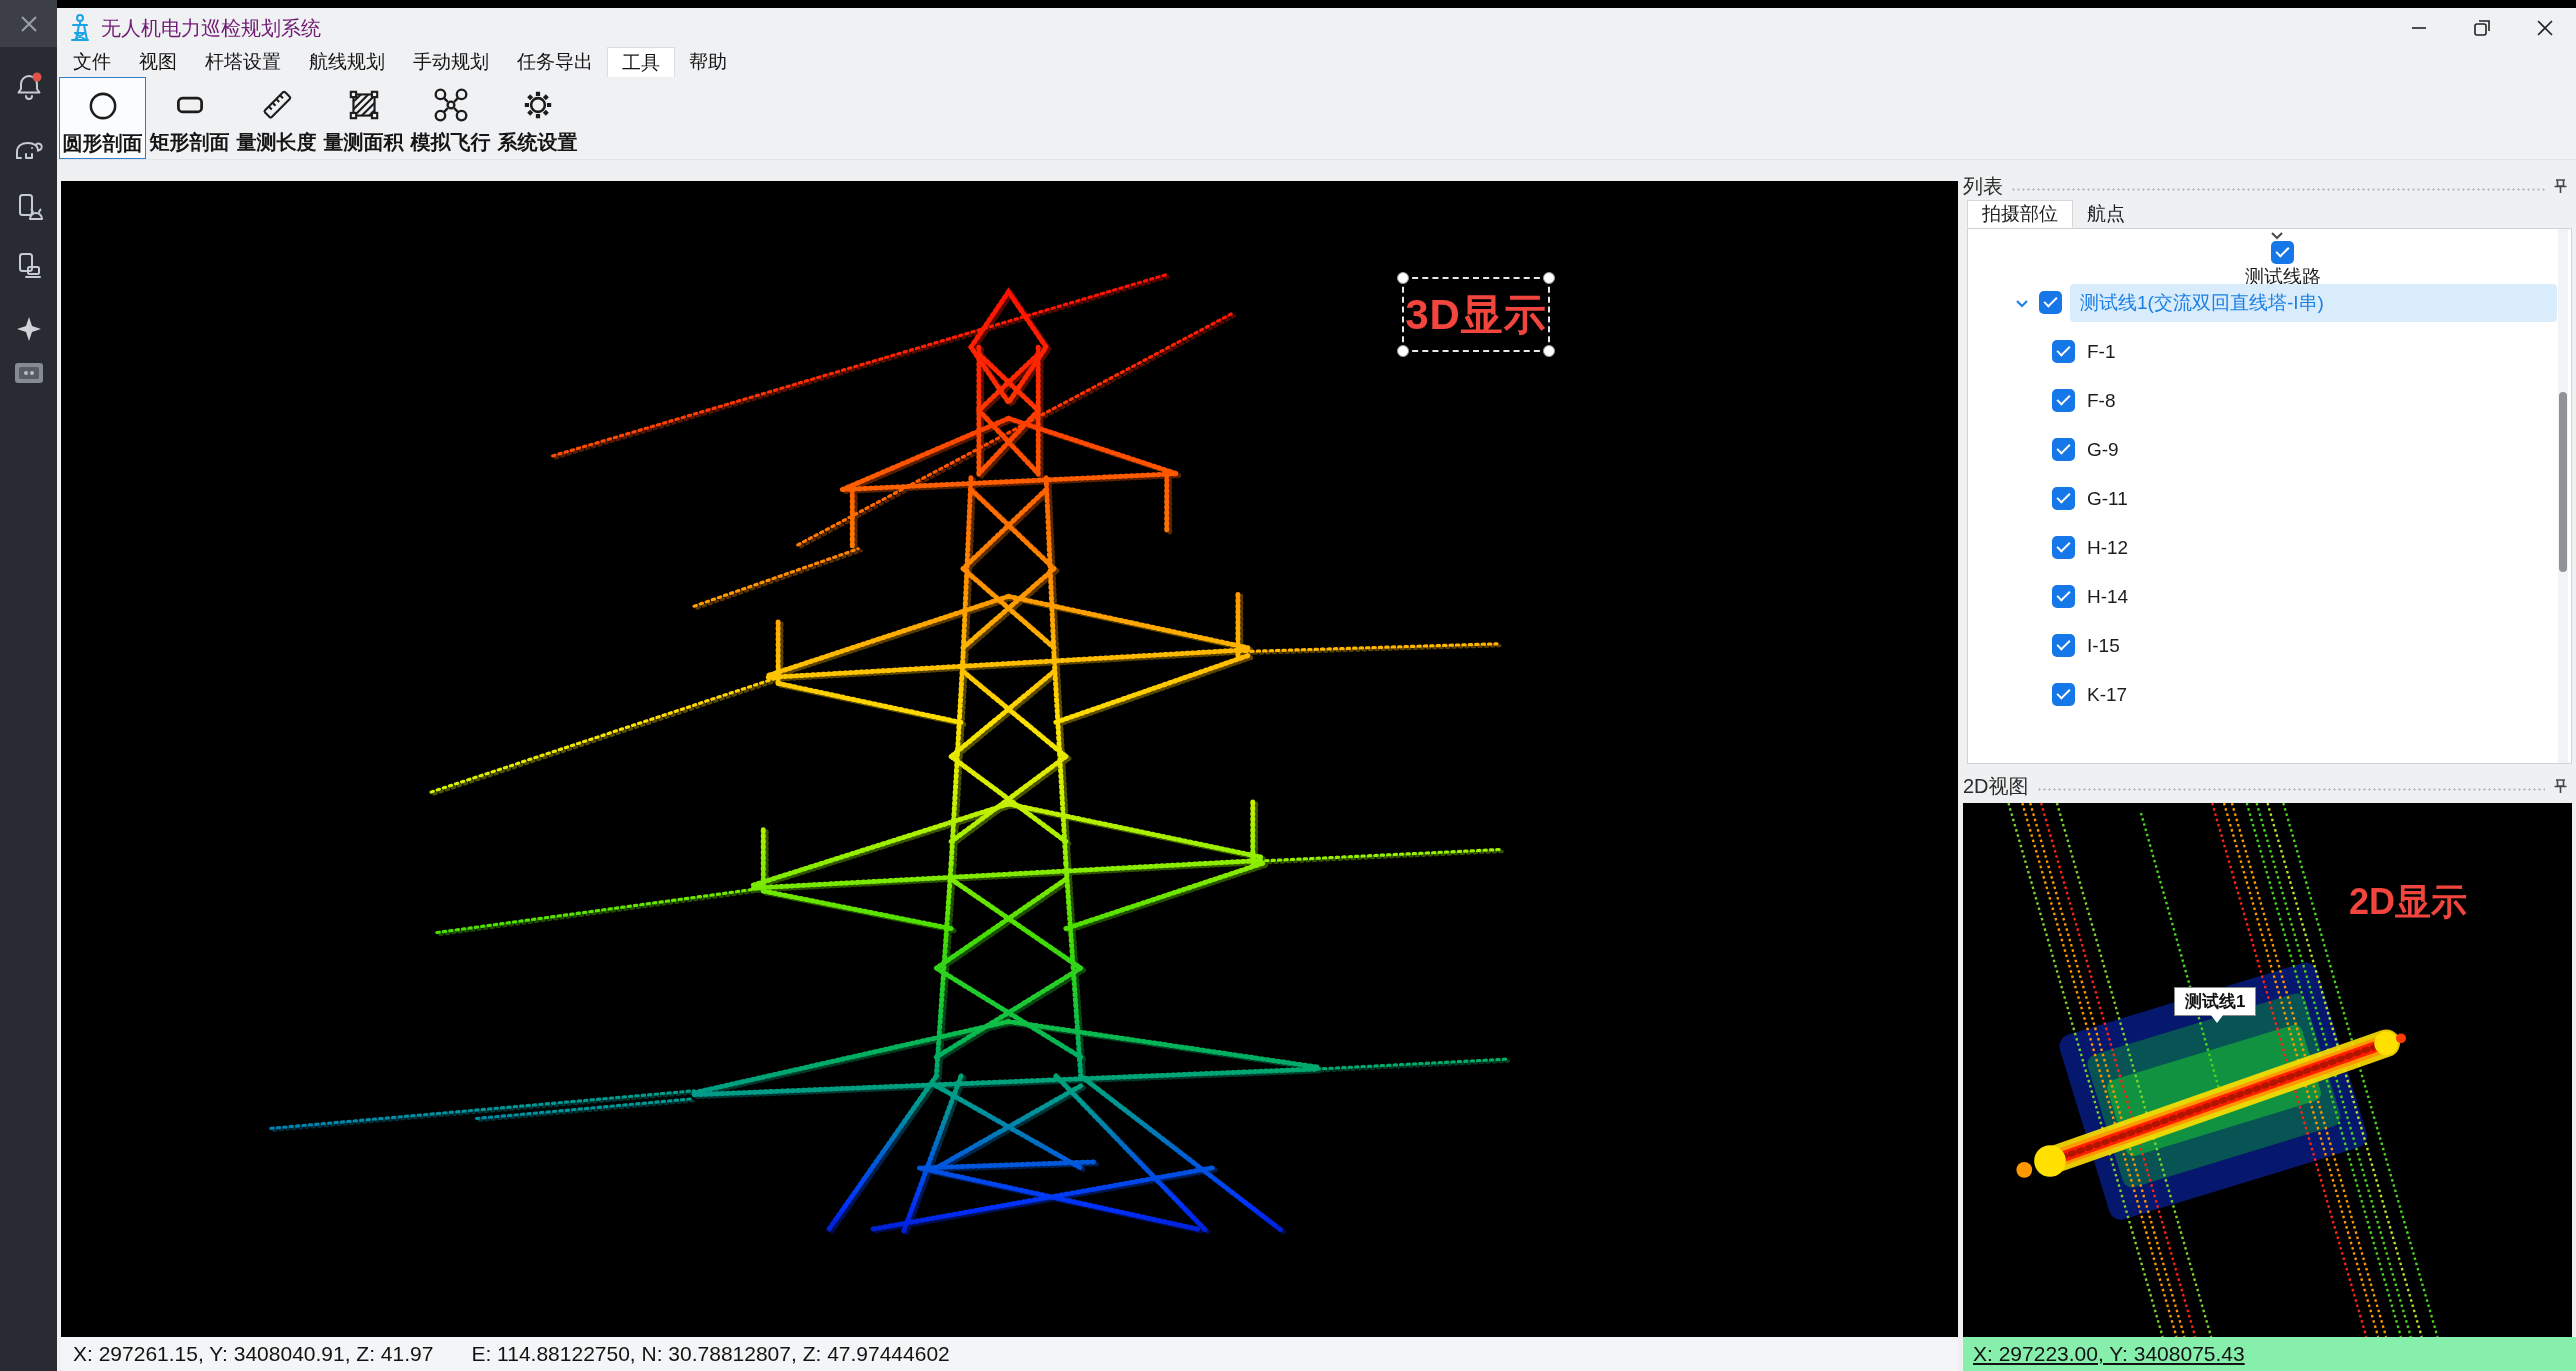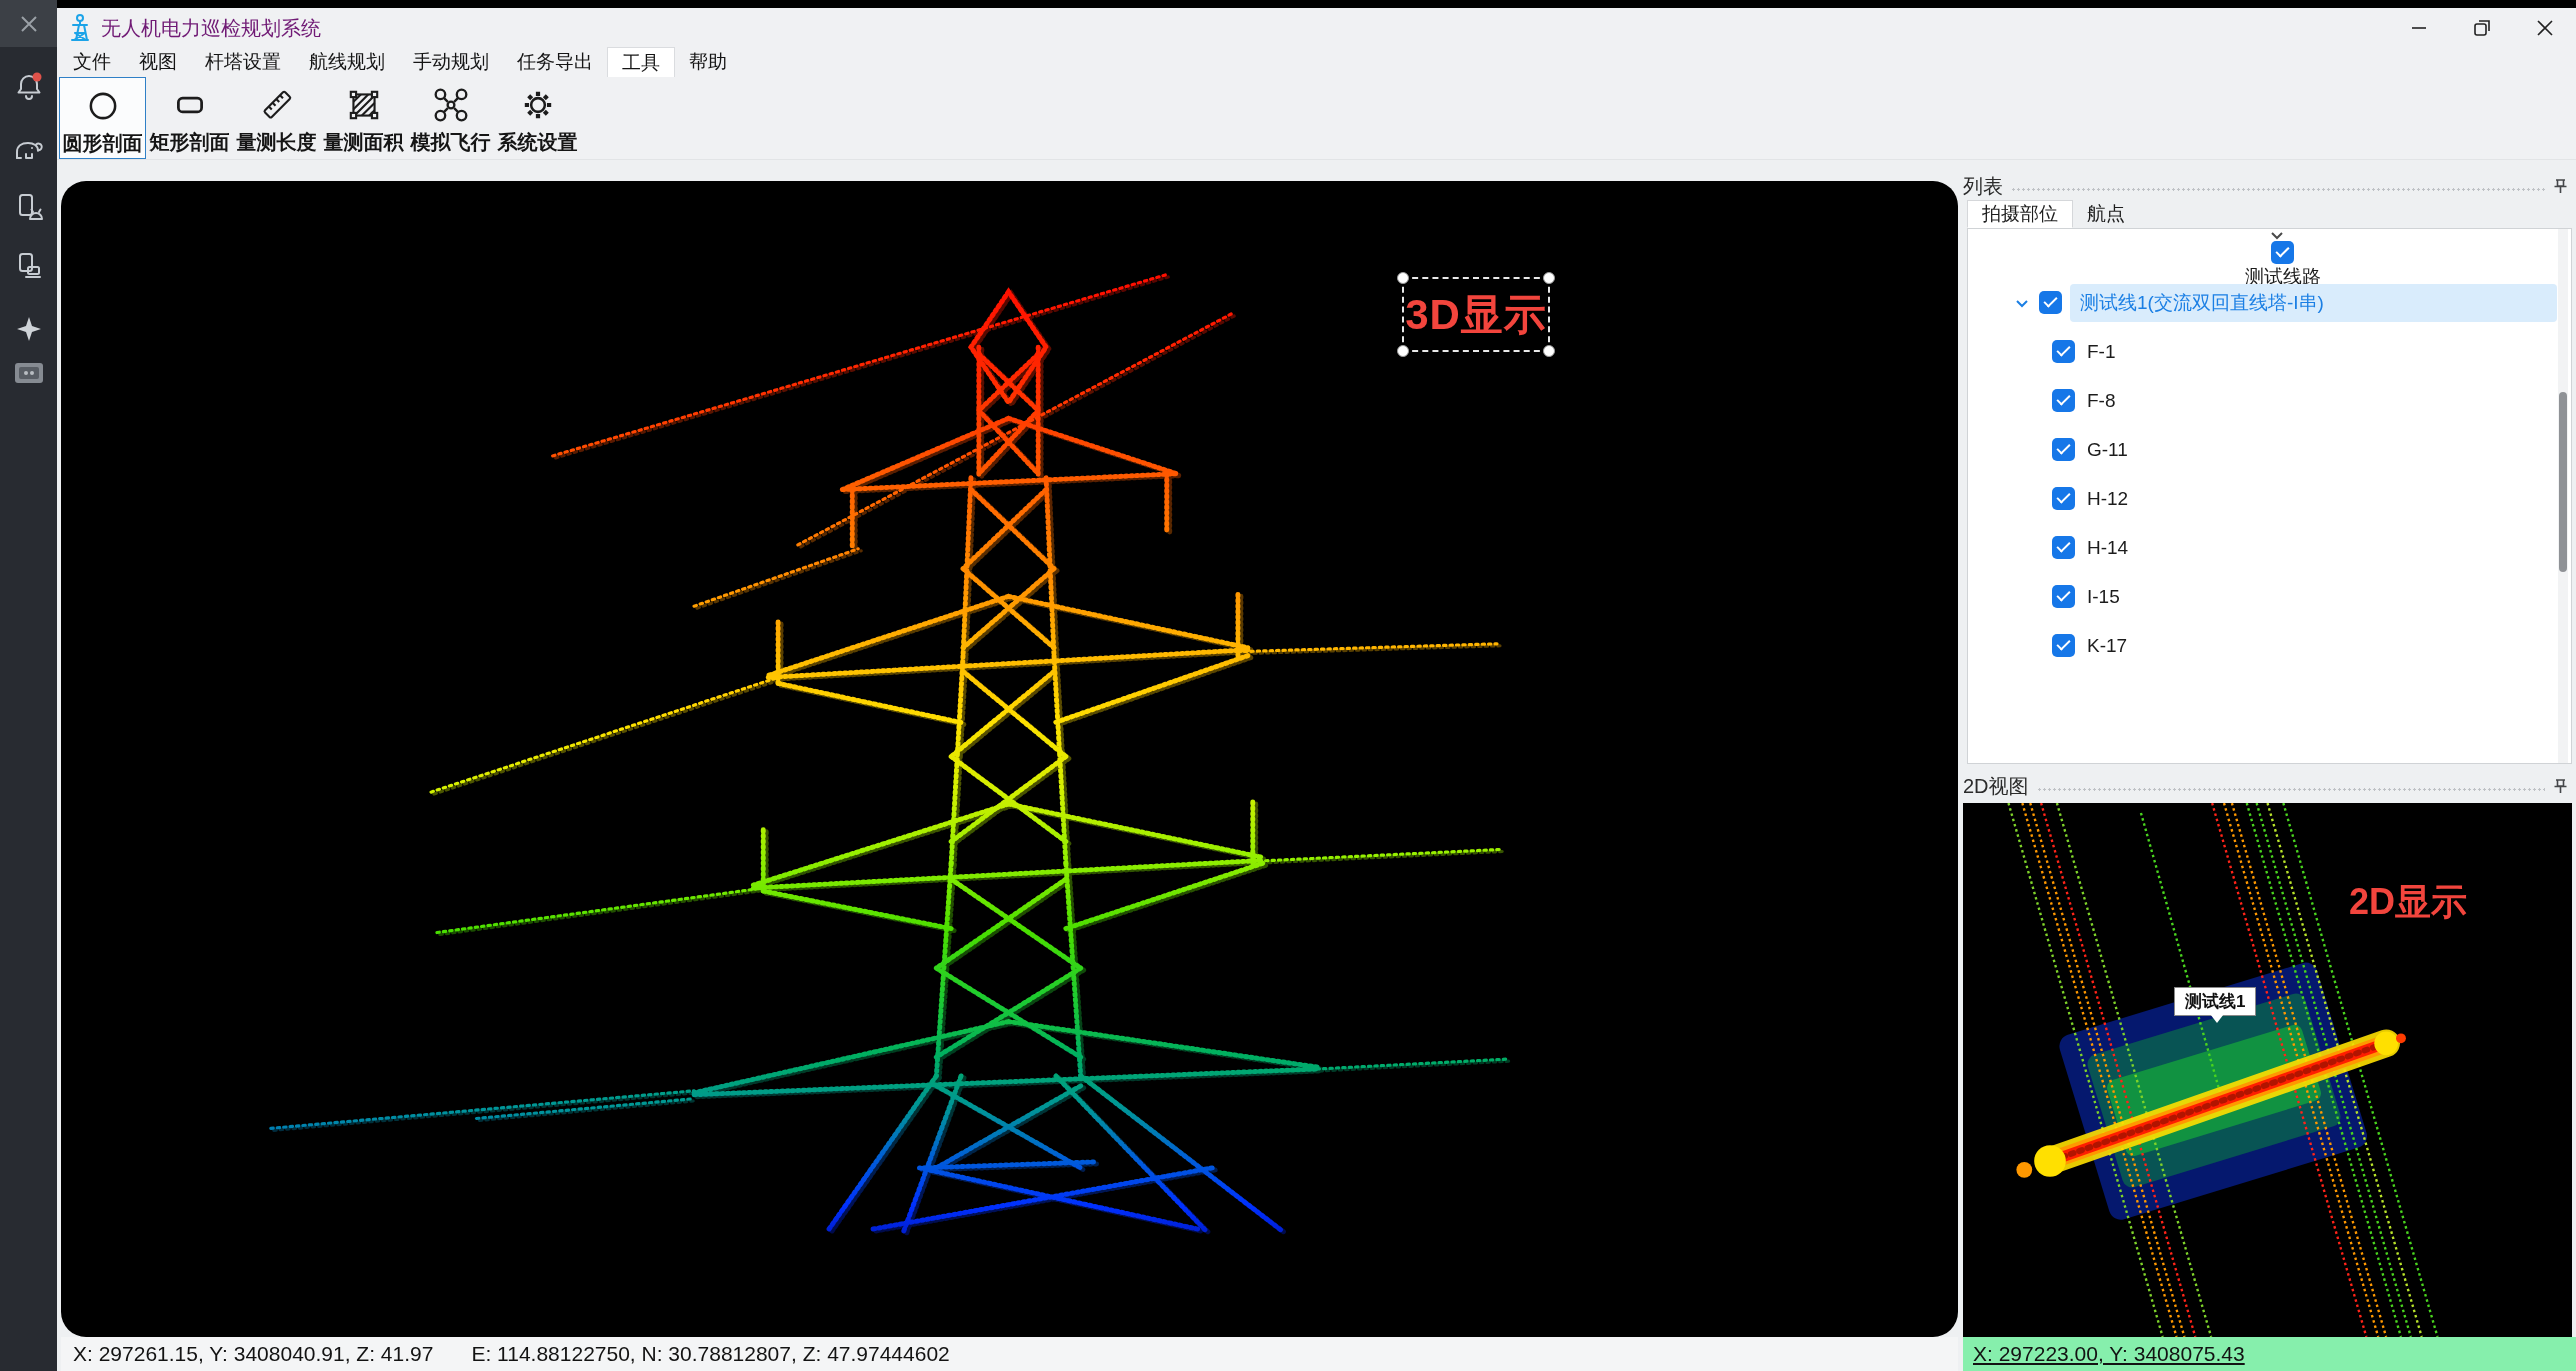--- a/index.html
+++ b/index.html
@@ -29,21 +29,21 @@
 
   #toolbar { left:57px; top:77px; width:2519px; height:83px; background:#f0f1f3;
     border-bottom:1px solid #e2e4e6; display:flex; padding-left:2px; }
   .tool-btn { width:87px; height:82px; display:flex; flex-direction:column; align-items:center;
     justify-content:flex-start; padding-top:6px;font-weight:bold; }
   .tool-btn .tico { height:44px; display:flex; align-items:center; justify-content:center; }
   .tool-btn .tlabel { font-size:20px; color:#151515; margin-top:2px; }
   .tool-btn.selected { border:1px solid #2f80c7; background:#fbfcfd; }
 
   
-  #canvas3d { left:61px; top:181px; width:1897px; height:1156px; background:#000;border-radius:25px; }
+  #canvas3d { left:61px; top:181px; width:1897px; height:1156px; background:#000; }
   #label3d { left:1341px; top:96px; width:148px; height:75px; border:2px dashed #e8e8e8;
     display:flex; align-items:center; justify-content:center; position:absolute; }
   #label3d .txt { color:#f2453d; font-size:42px; font-weight:bold; letter-spacing:1px; }
   .handle { position:absolute; width:12px; height:12px; background:#fff; border-radius:50%;
     border:1px solid #999; }
 
   
   .panel-header { left:1963px; width:613px; height:28px; display:flex; align-items:center;
     font-size:20px; color:#2b2b2b; }
   .dots { flex:1; height:7px; margin:6px 8px 0 8px;
@@ -379,20 +379,24 @@
   <div class="trow row-l2">
     <span class="cb"></span>
     <span class="tlbl">F-1</span>
   </div>
   <div class="trow row-l2">
     <span class="cb"></span>
     <span class="tlbl">F-8</span>
   </div>
   <div class="trow row-l2">
     <span class="cb"></span>
+    <span class="tlbl">G-9</span>
+  </div>
+  <div class="trow row-l2">
+    <span class="cb"></span>
     <span class="tlbl">G-11</span>
   </div>
   <div class="trow row-l2">
     <span class="cb"></span>
     <span class="tlbl">H-12</span>
   </div>
   <div class="trow row-l2">
     <span class="cb"></span>
     <span class="tlbl">H-14</span>
   </div>

